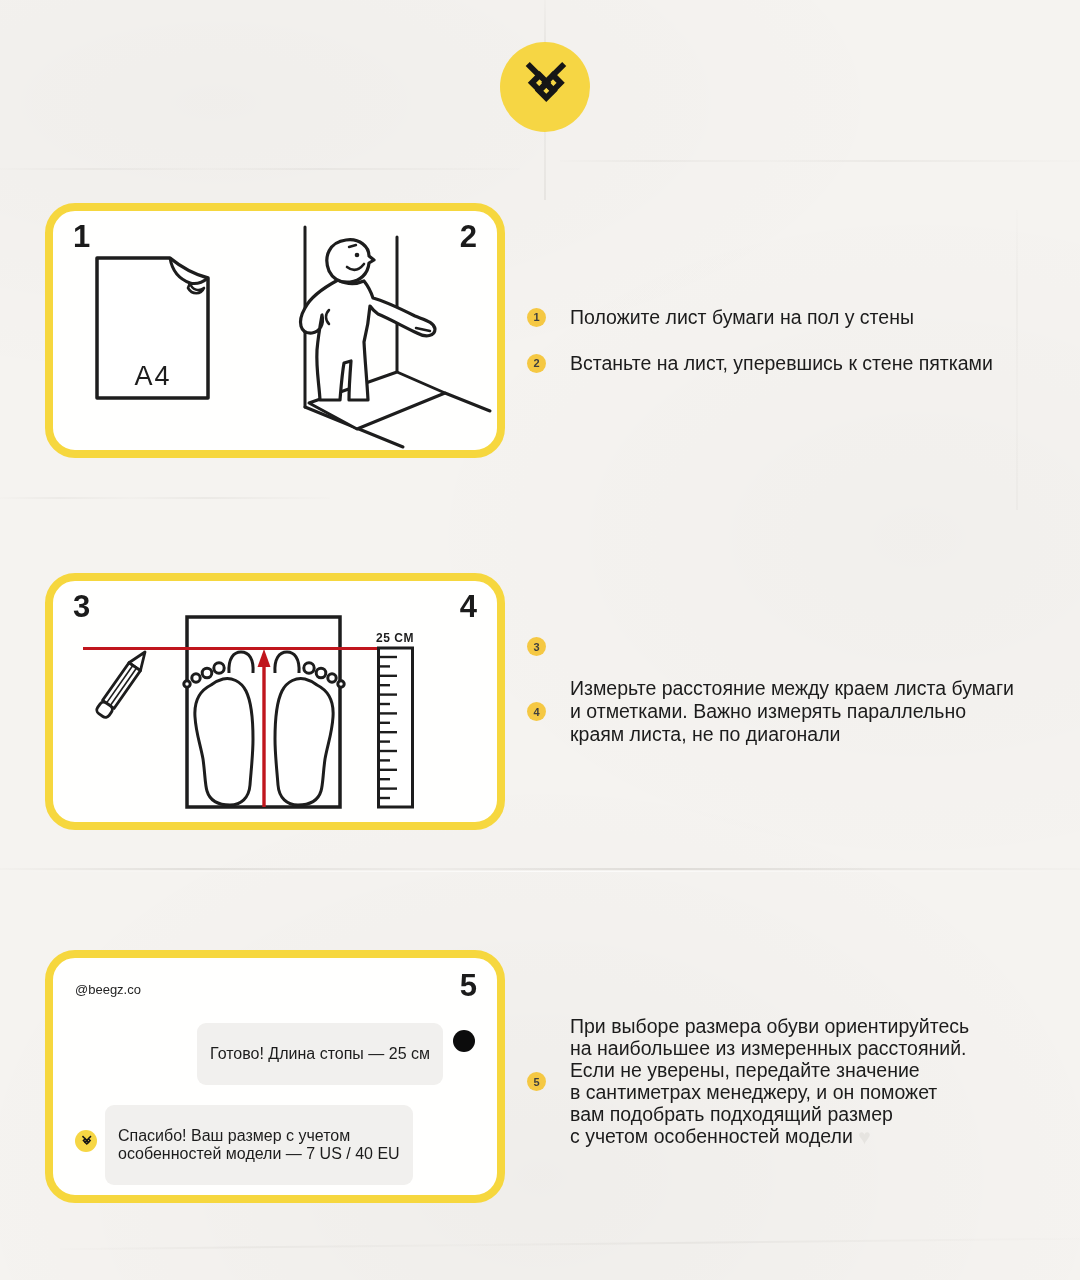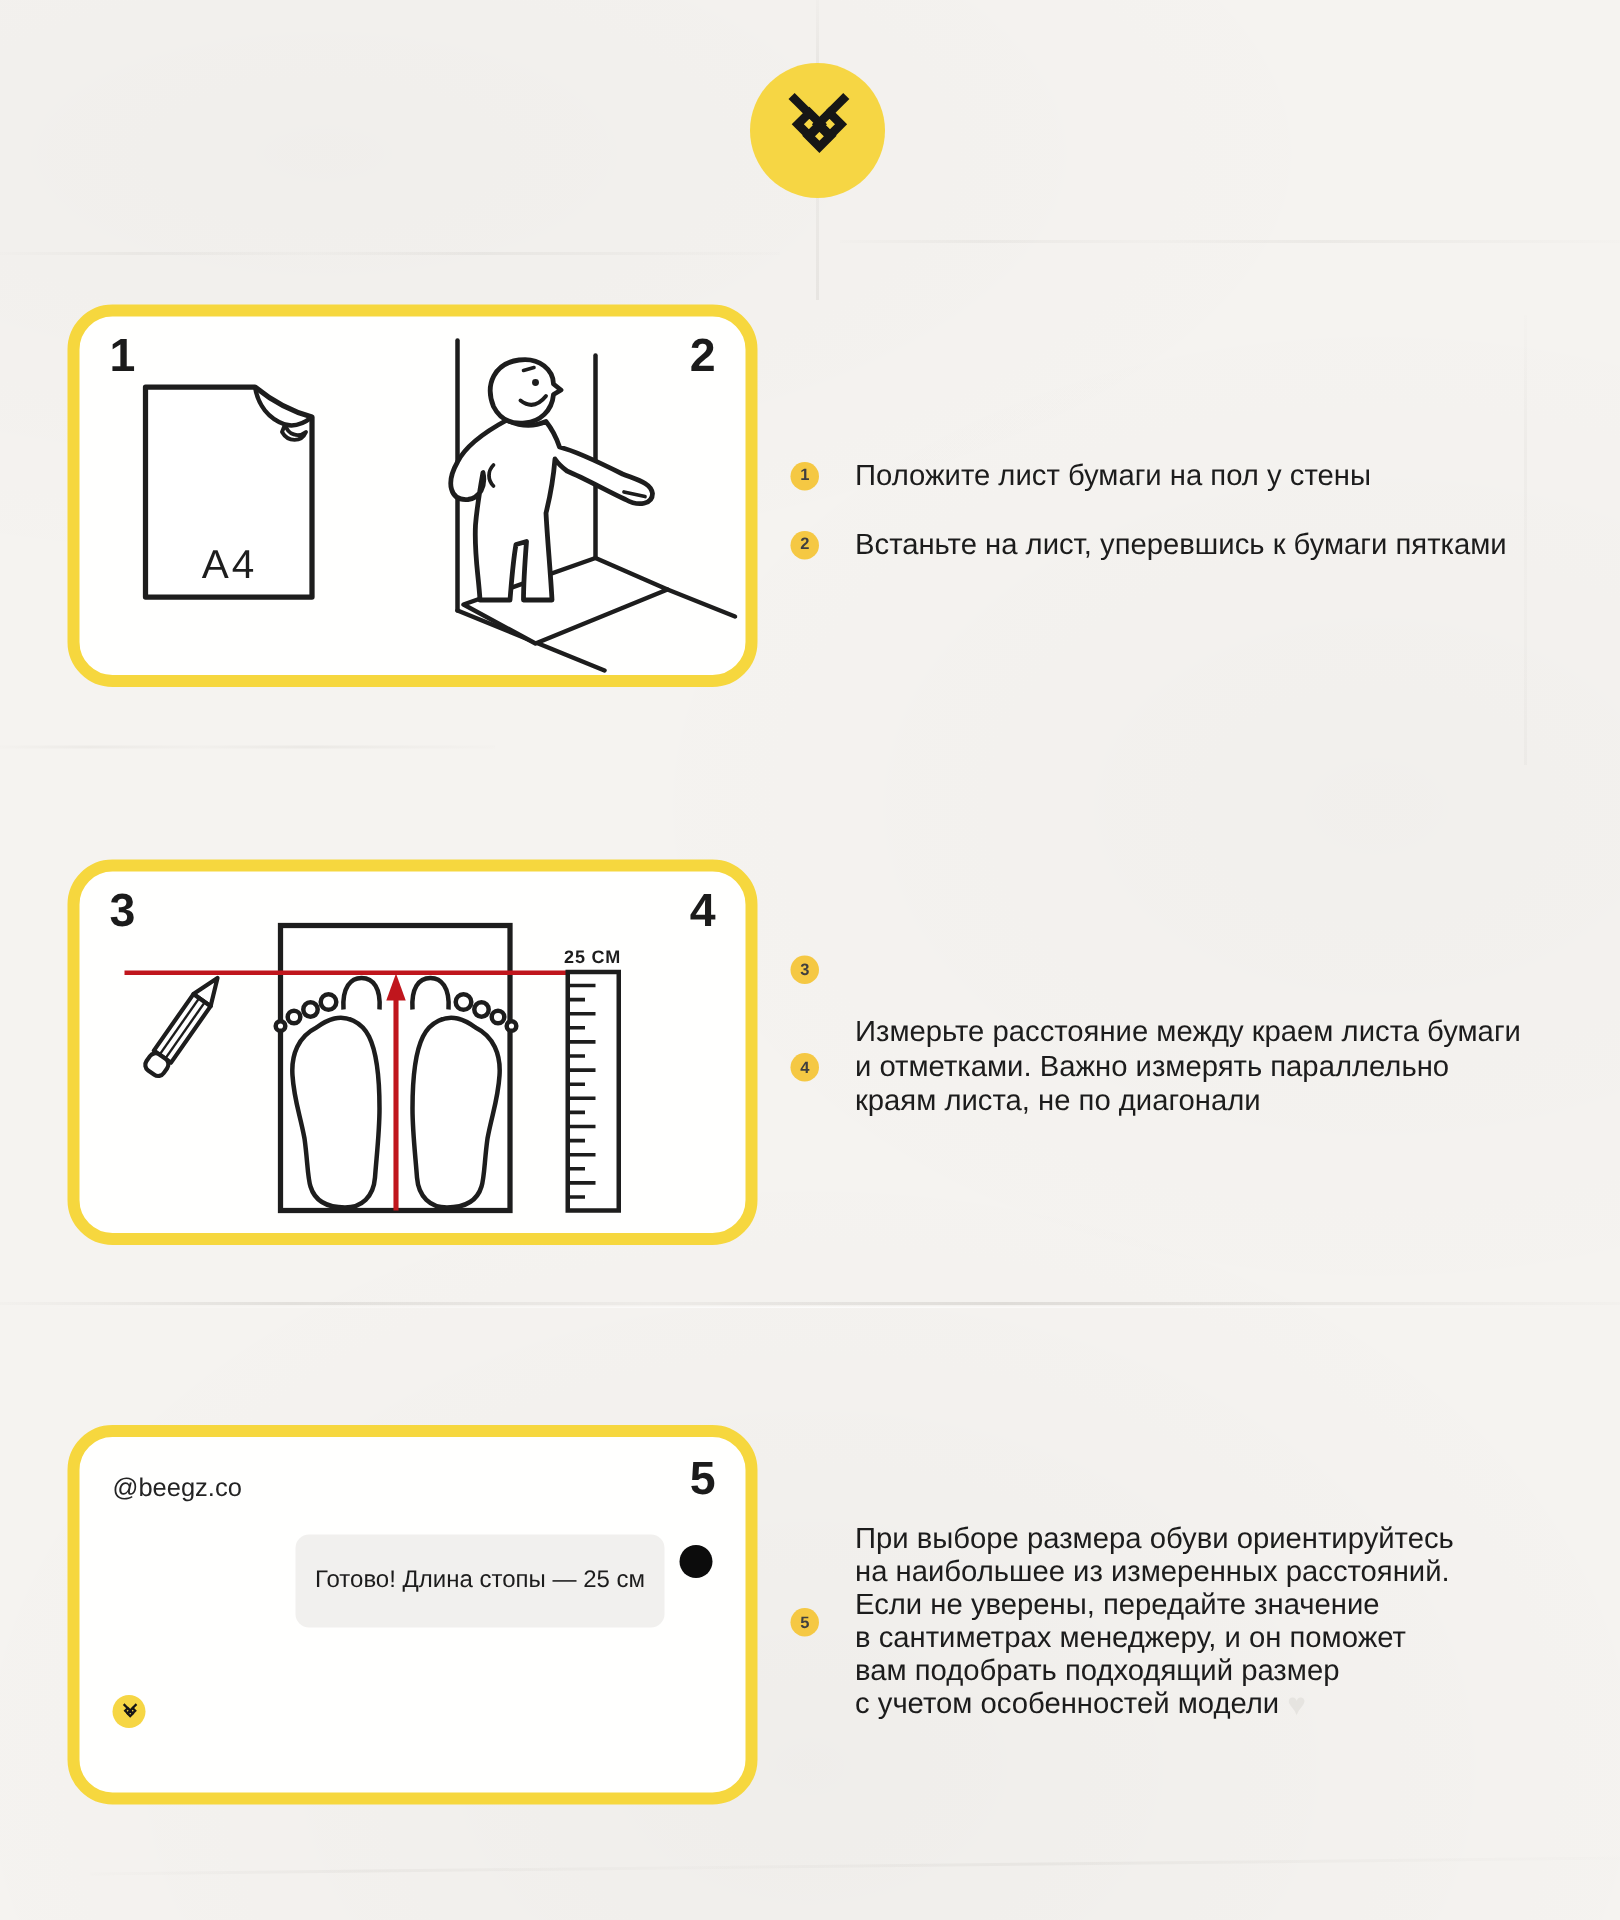--- a/index.html
+++ b/index.html
@@ -29,21 +29,21 @@
     border-radius:30px;box-sizing:border-box;}
   #panel1{top:203px;height:255px;}
   #panel2{top:573px;height:257px;}
   #panel3{top:950px;height:253px;}
   .panel-illustration{position:absolute;left:0;top:0;width:100%;height:100%;}
   .panel-num{position:absolute;font-size:31px;font-weight:bold;line-height:1;color:#1b1b1b;}
   .panel-num.left{left:20px;top:10px;}
   .panel-num.right{right:20px;top:10px;}
 
   
-  .handle{position:absolute;left:22px;top:24px;font-size:17px;color:#242424;}
+  .handle{position:absolute;left:22px;top:24px;font-size:13px;color:#242424;}
   .num5{position:absolute;right:20px;top:10px;font-size:31px;font-weight:bold;color:#1b1b1b;}
   .bubble{position:absolute;background:#f1f0ee;border-radius:9px;font-size:16px;line-height:18px;
     padding:22px 13px;color:#1c1c1c;white-space:pre-line;}
   .user-bubble{right:54px;top:65px;}
   .bot-bubble{left:52px;top:147px;}
   .avatar{position:absolute;border-radius:50%;}
   .user-avatar{right:22px;top:72px;width:22px;height:22px;background:#0c0c0c;}
   .bot-avatar{left:22px;top:172px;width:22px;height:22px;background:#f6d644;
     display:flex;align-items:center;justify-content:center;}
   .bot-avatar svg{width:15px;height:15px;}
@@ -217,41 +217,43 @@
     </svg>
   </section>
 
   <section class="panel" id="panel3">
     <div class="handle">@beegz.co</div>
     <div class="num5">5</div>
 
     <div class="bubble user-bubble">Готово! Длина стопы — 25 см</div>
     <div class="avatar user-avatar"></div>
 
+    <div class="bubble bot-bubble">Спасибо! Ваш размер с учетом
+особенностей модели — 7 US / 40 EU</div>
     <div class="avatar bot-avatar">
       <svg viewBox="0 0 100 100" aria-hidden="true">
         <g stroke="#161616" stroke-width="10" fill="none">
           <path d="M23,14 L41,32"></path>
           <path d="M80,14 L62,32"></path>
           <path d="M41.5,31.5 L53.5,43.5 L41.5,55.5 L29.5,43.5 Z"></path>
           <path d="M62.5,31.5 L74.5,43.5 L62.5,55.5 L50.5,43.5 Z"></path>
           <path d="M52,44 L63.5,55.5 L52,67 L40.5,55.5 Z"></path>
         </g>
       </svg>
     </div>
   </section>
 
   <div class="step-group" id="group12">
     <div class="step-row">
       <span class="badge">1</span>
       <p class="step-text">Положите лист бумаги на пол у стены</p>
     </div>
     <div class="step-row">
       <span class="badge">2</span>
-      <p class="step-text">Встаньте на лист, уперевшись к бумаги пятками</p>
+      <p class="step-text">Встаньте на лист, уперевшись к стене пятками</p>
     </div>
   </div>
 
   <div class="step-group" id="group34">
     <div class="step-row">
       <span class="badge">3</span>
     </div>
     <div class="step-row">
       <span class="badge">4</span>
       <p class="step-text">Измерьте расстояние между краем листа бумаги

